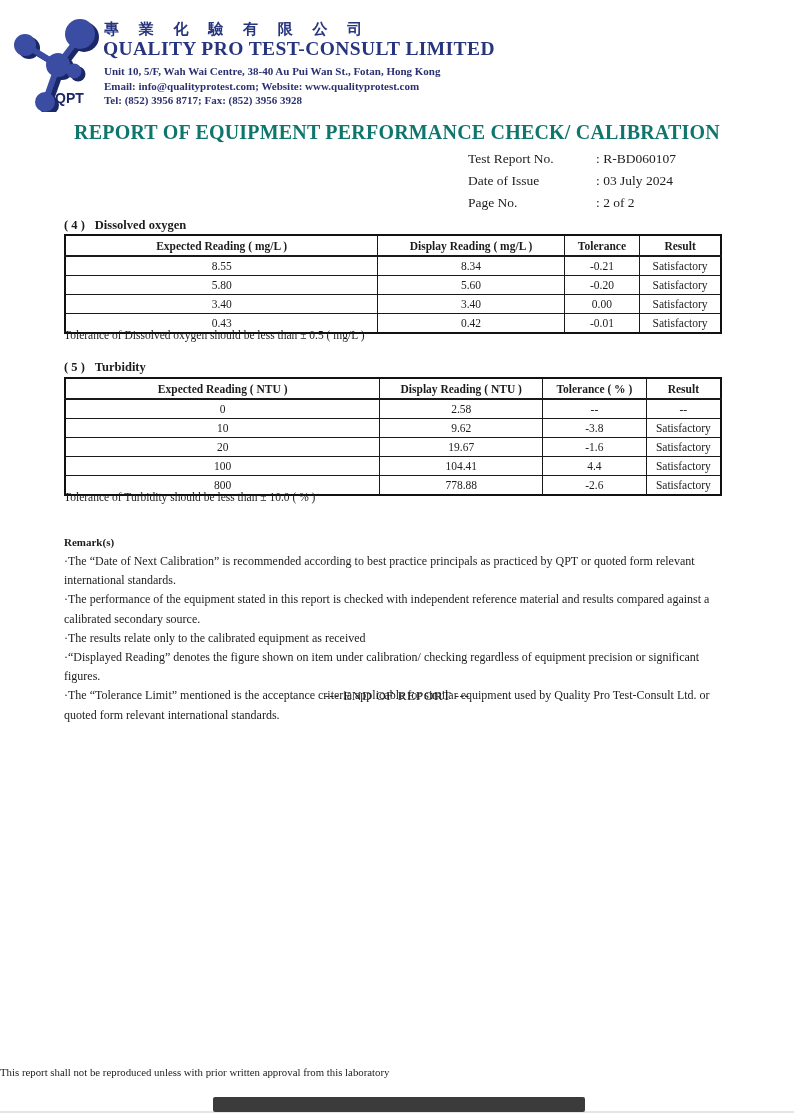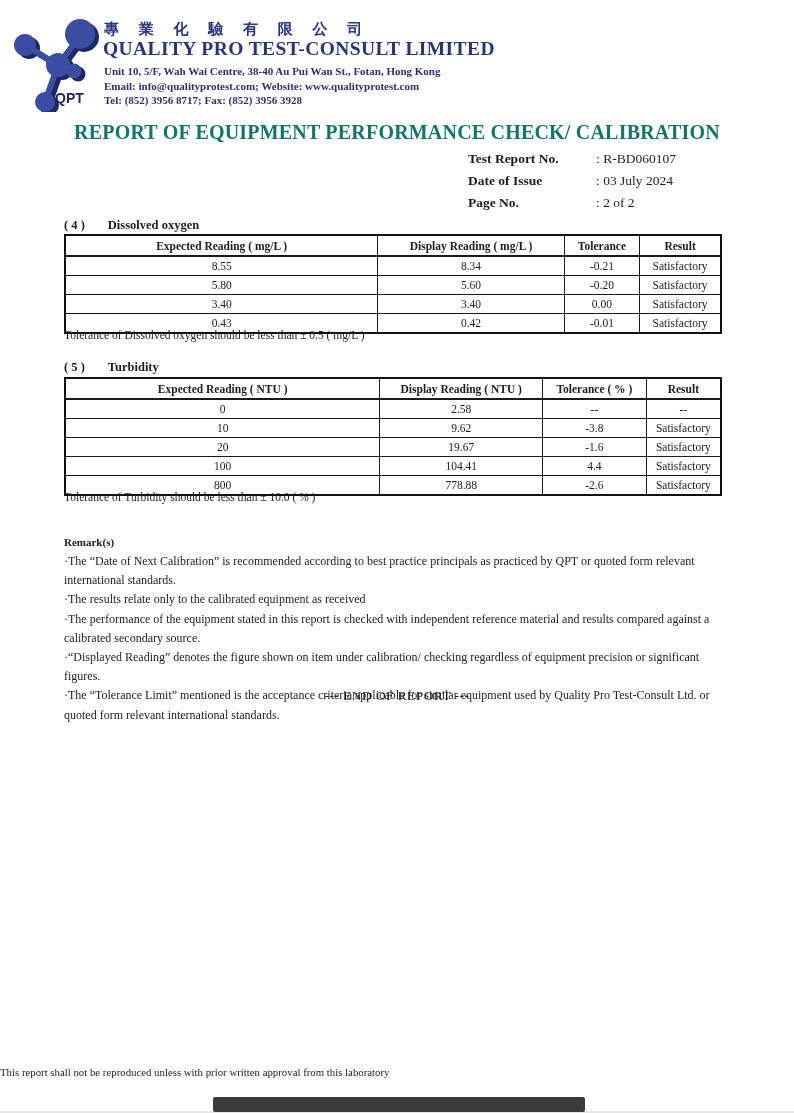--- a/index.html
+++ b/index.html
@@ -24,25 +24,25 @@
   .hdr-addr{
     position:absolute;left:104px;top:64px;
     font-size:11px;font-weight:bold;color:#2b3170;line-height:14.5px;white-space:nowrap;
   }
   
   .doc-title{
     position:absolute;left:0;top:121px;width:100%;
     text-align:center;font-size:20px;font-weight:bold;letter-spacing:.2px;color:#0f766e;
   }
   .info{position:absolute;left:468px;top:148px;font-size:13.5px;line-height:22px;}
-  .info .lbl{display:inline-block;width:128px;font-weight:bold;}
+  .info .lbl{display:inline-block;width:128px;font-weight:normal;}
   .info .val{}
   
   .sec-heading{position:absolute;left:64px;font-size:12.5px;font-weight:bold;}
-  .sec-heading .sec-title{margin-left:23px;}
+  .sec-heading .sec-title{margin-left:10px;}
   table.rpt{
     position:absolute;left:64px;width:658px;
     border-collapse:collapse;table-layout:fixed;
     font-size:11.5px;
   }
   table.rpt th,table.rpt td{
     border:1px solid #1a1a1a;text-align:center;padding:0;
     height:18px;overflow:hidden;white-space:nowrap;
   }
   table.rpt th{height:19px;font-weight:bold;border-bottom-width:2px;}
@@ -220,22 +220,22 @@
           <td>Satisfactory</td>
         </tr>
       </tbody>
   </table>
   <div class="tbl-note" style="top:491px;">Tolerance of Turbidity should be less than ± 10.0 ( % )</div>
 
   <div class="remarks">
     <div class="remarks-heading">Remark(s)</div>
     <div>
         <div class="remark">·The “Date of Next Calibration” is recommended according to best practice principals as practiced by QPT or quoted form relevant international standards.</div>
+        <div class="remark">·The performance of the equipment stated in this report is checked with independent reference material and results compared against a calibrated secondary source.</div>
         <div class="remark">·The results relate only to the calibrated equipment as received</div>
-        <div class="remark">·The performance of the equipment stated in this report is checked with independent reference material and results compared against a calibrated secondary source.</div>
         <div class="remark">·“Displayed Reading” denotes the figure shown on item under calibration/ checking regardless of equipment precision or significant figures.</div>
         <div class="remark">·The “Tolerance Limit” mentioned is the acceptance criteria applicable for similar equipment used by Quality Pro Test-Consult Ltd. or quoted form relevant international standards.</div>
       </div>
   </div>
 
   <div class="end-report">--- END OF REPORT ---</div>
 
   <div class="footer-note">This report shall not be reproduced unless with prior written approval from this laboratory</div>
   <div class="bottom-hairline"></div>
   <div class="scan-bar"></div>

